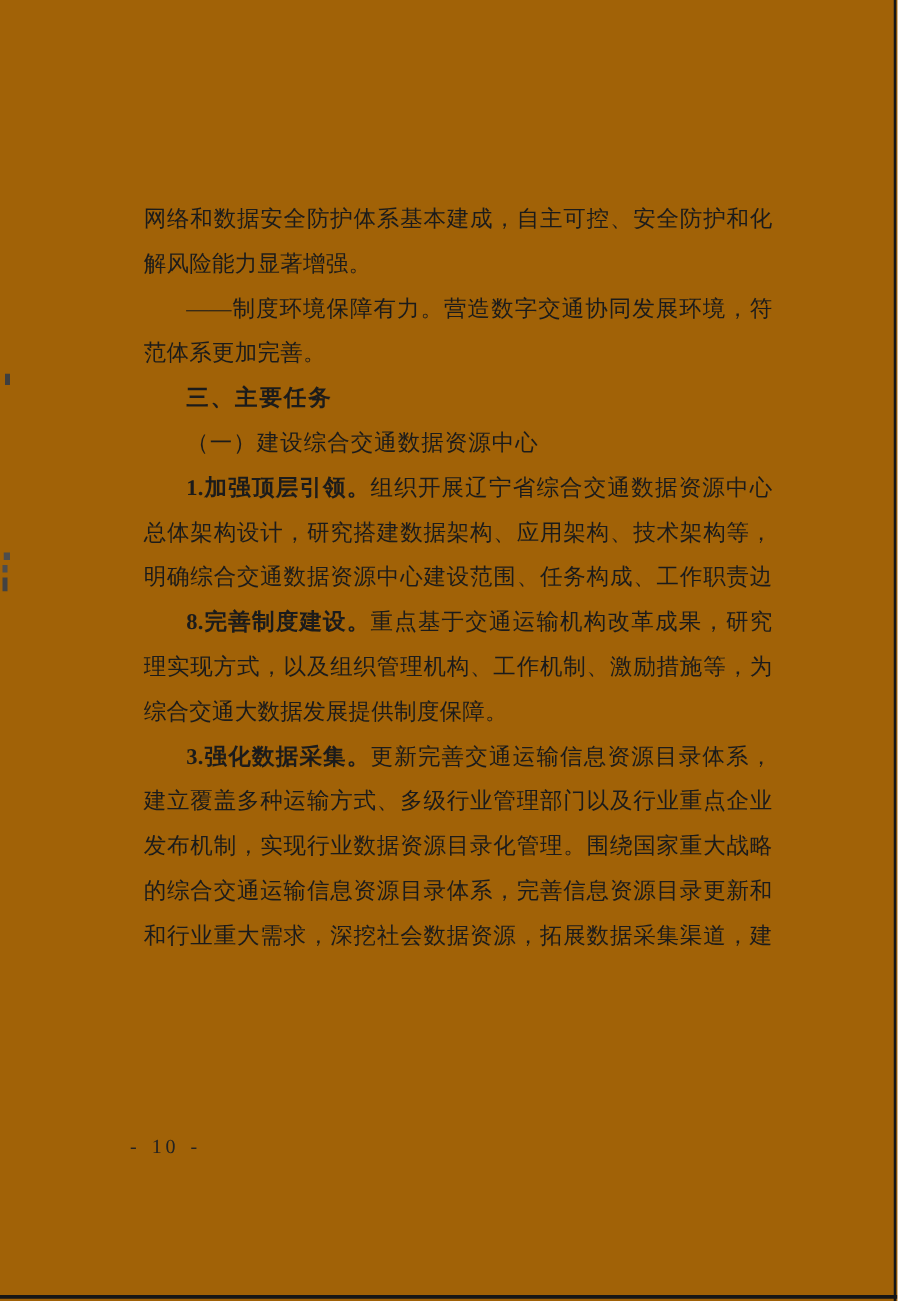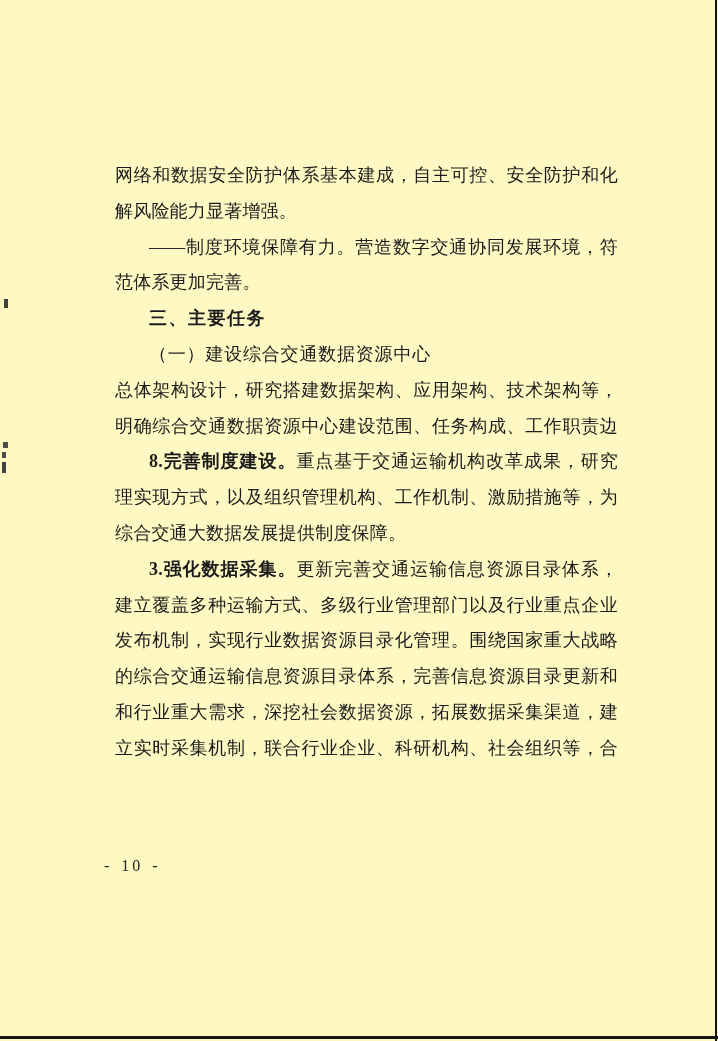--- a/index.html
+++ b/index.html
@@ -4,21 +4,21 @@
 <style>
   html, body {
     margin: 0;
     padding: 0;
     background: #ffffff;
   }
   .page {
     position: relative;
     width: 718px;
     height: 1041px;
-    background: #fef9c3;
+    background: #a16207;
     overflow: hidden;
     font-family: "Liberation Serif", "DejaVu Serif", serif;
     color: #1b1b1b;
   }
   
   .edge-right {
     position: absolute;
     top: 0;
     right: 1px;
     width: 2px;
@@ -63,21 +63,21 @@
     font-weight: bold;
     font-family: "Liberation Sans", "DejaVu Sans", sans-serif;
     letter-spacing: 1.5px;
   }
   .h2 { font-weight: normal; letter-spacing: 0.8px; }
   .lead { font-weight: bold; }
 
   .pageno {
     position: absolute;
     left: 104px;
-    top: 856px;
+    top: 908px;
     font-size: 16px;
     line-height: 20px;
     letter-spacing: 3px;
     word-spacing: 2px;
     color: #222;
   }
 </style>
 </head>
 <body>
 
@@ -85,33 +85,33 @@
 
   <div class="textblock">
     <div class="ln full">网络和数据安全防护体系基本建成，自主可控、安全防护和化</div>
     <div class="ln">解风险能力显著增强。</div>
     <div class="ln ind full">——制度环境保障有力。营造数字交通协同发展环境，符</div>
     <div class="ln">范体系更加完善。</div>
 
     <div class="ln ind h1">三、主要任务</div>
     <div class="ln ind h2">（一）建设综合交通数据资源中心</div>
 
+    <div class="ln ind full"><span class="lead">1.加强顶层引领。</span><span>组织开展辽宁省综合交通数据资源中心</span></div>
     <div class="ln full">总体架构设计，研究搭建数据架构、应用架构、技术架构等，</div>
     <div class="ln full">明确综合交通数据资源中心建设范围、任务构成、工作职责边</div>
 
     <div class="ln ind full"><span class="lead">8.完善制度建设。</span><span>重点基于交通运输机构改革成果，研究</span></div>
     <div class="ln full">理实现方式，以及组织管理机构、工作机制、激励措施等，为</div>
     <div class="ln">综合交通大数据发展提供制度保障。</div>
 
     <div class="ln ind full"><span class="lead">3.强化数据采集。</span><span>更新完善交通运输信息资源目录体系，</span></div>
     <div class="ln full">建立覆盖多种运输方式、多级行业管理部门以及行业重点企业</div>
     <div class="ln full">发布机制，实现行业数据资源目录化管理。围绕国家重大战略</div>
     <div class="ln full">的综合交通运输信息资源目录体系，完善信息资源目录更新和</div>
     <div class="ln full">和行业重大需求，深挖社会数据资源，拓展数据采集渠道，建</div>
-    <div class="ln full">立实时采集机制，联合行业企业、科研机构、社会组织等，合</div>
   </div>
 
   <div class="pageno">- 10 -</div>
 
   <div class="mark m1"></div>
   <div class="mark m2"></div>
   <div class="mark m3"></div>
   <div class="mark m4"></div>
 
   <div class="edge-right"></div>

